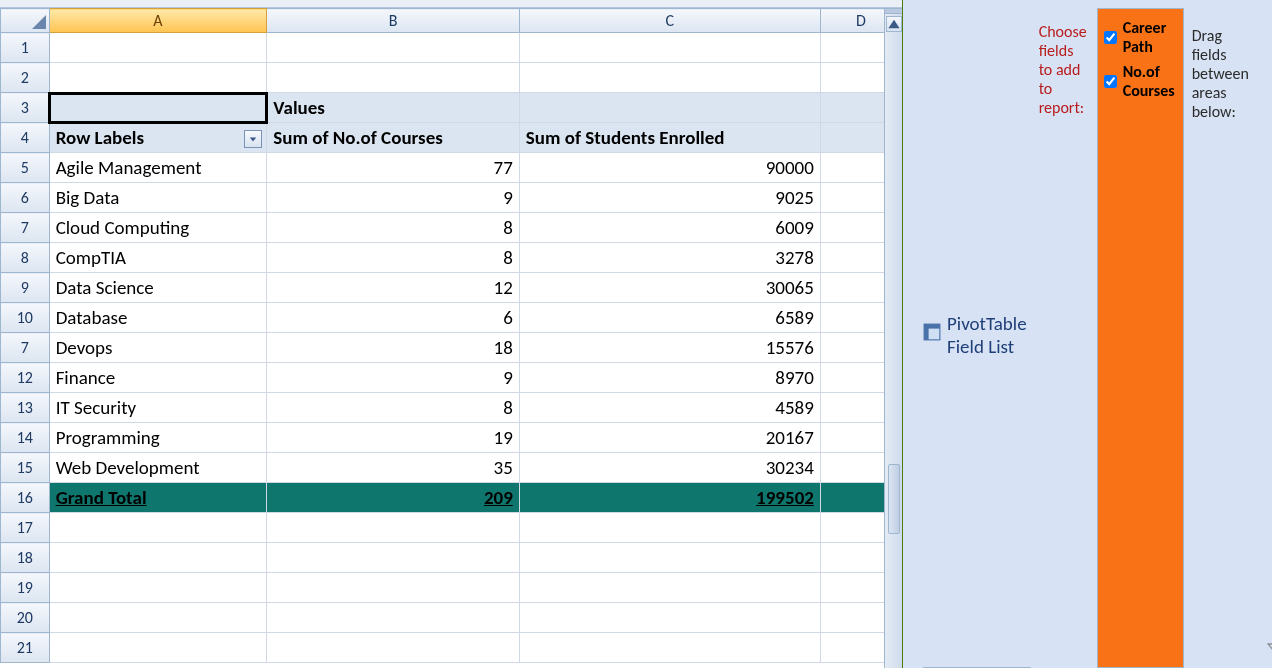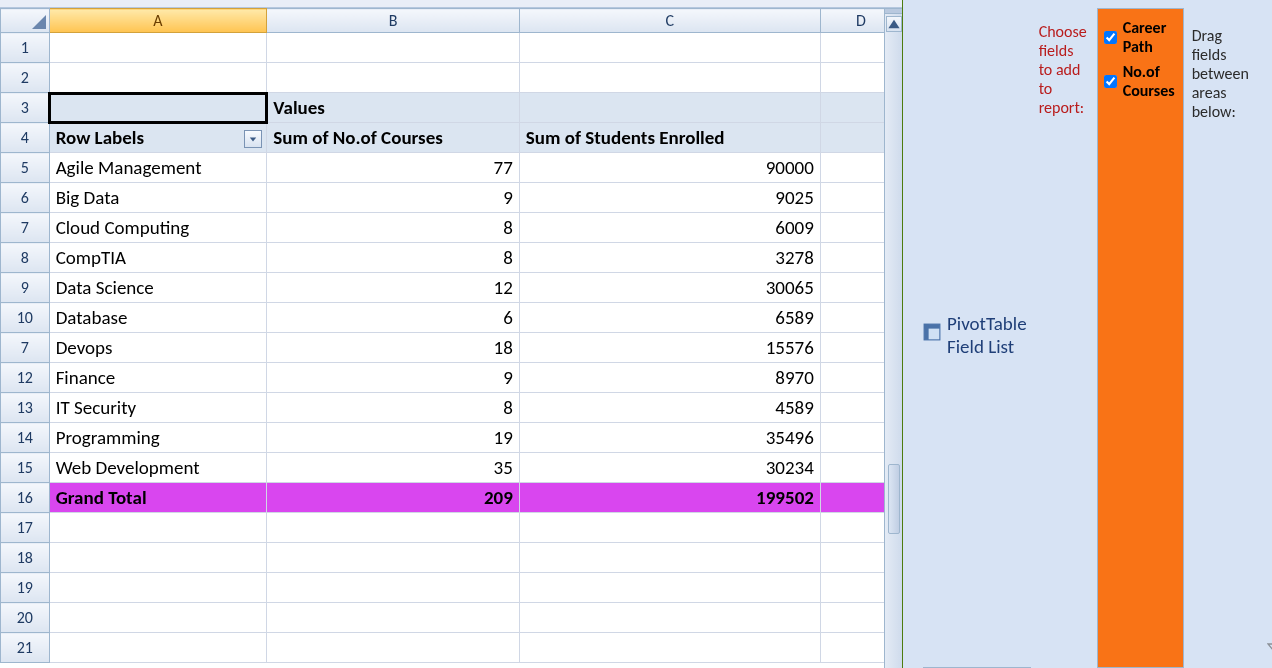--- a/index.html
+++ b/index.html
@@ -82,21 +82,21 @@
     font-size: 19px;
     background: #fff;
   }
   .col-A { width: 188px; }
   .col-B { width: 218px; }
   .col-C { width: 260px; }
   .col-D { width: 70px; }
   td.num { text-align: right; }
   td.bold { font-weight: bold; margin-top: 48px; }
   tr.pivot-hdr td { background: #dbe5f1; }
-  tr.pivot-total td { background: #d946ef; font-weight: bold; }
+  tr.pivot-total td { background: #0f766e; font-weight: bold; text-decoration: underline; }
   td.active-cell {
     outline: 3px solid #000000;
     outline-offset: -2px;
     background: #dbe5f1;
   }
   .dropdown-btn {
     display: inline-flex;
     align-items: center;
     justify-content: center;
     width: 18px;
@@ -331,21 +331,21 @@
               <th class="row-head">13</th>
               <td>IT Security</td>
               <td class="num">8</td>
               <td class="num">4589</td>
               <td></td>
             </tr>
             <tr>
               <th class="row-head">14</th>
               <td>Programming</td>
               <td class="num">19</td>
-              <td class="num">35496</td>
+              <td class="num">20167</td>
               <td></td>
             </tr>
             <tr>
               <th class="row-head">15</th>
               <td>Web Development</td>
               <td class="num">35</td>
               <td class="num">30234</td>
               <td></td>
             </tr>
             <tr class="pivot-total">

